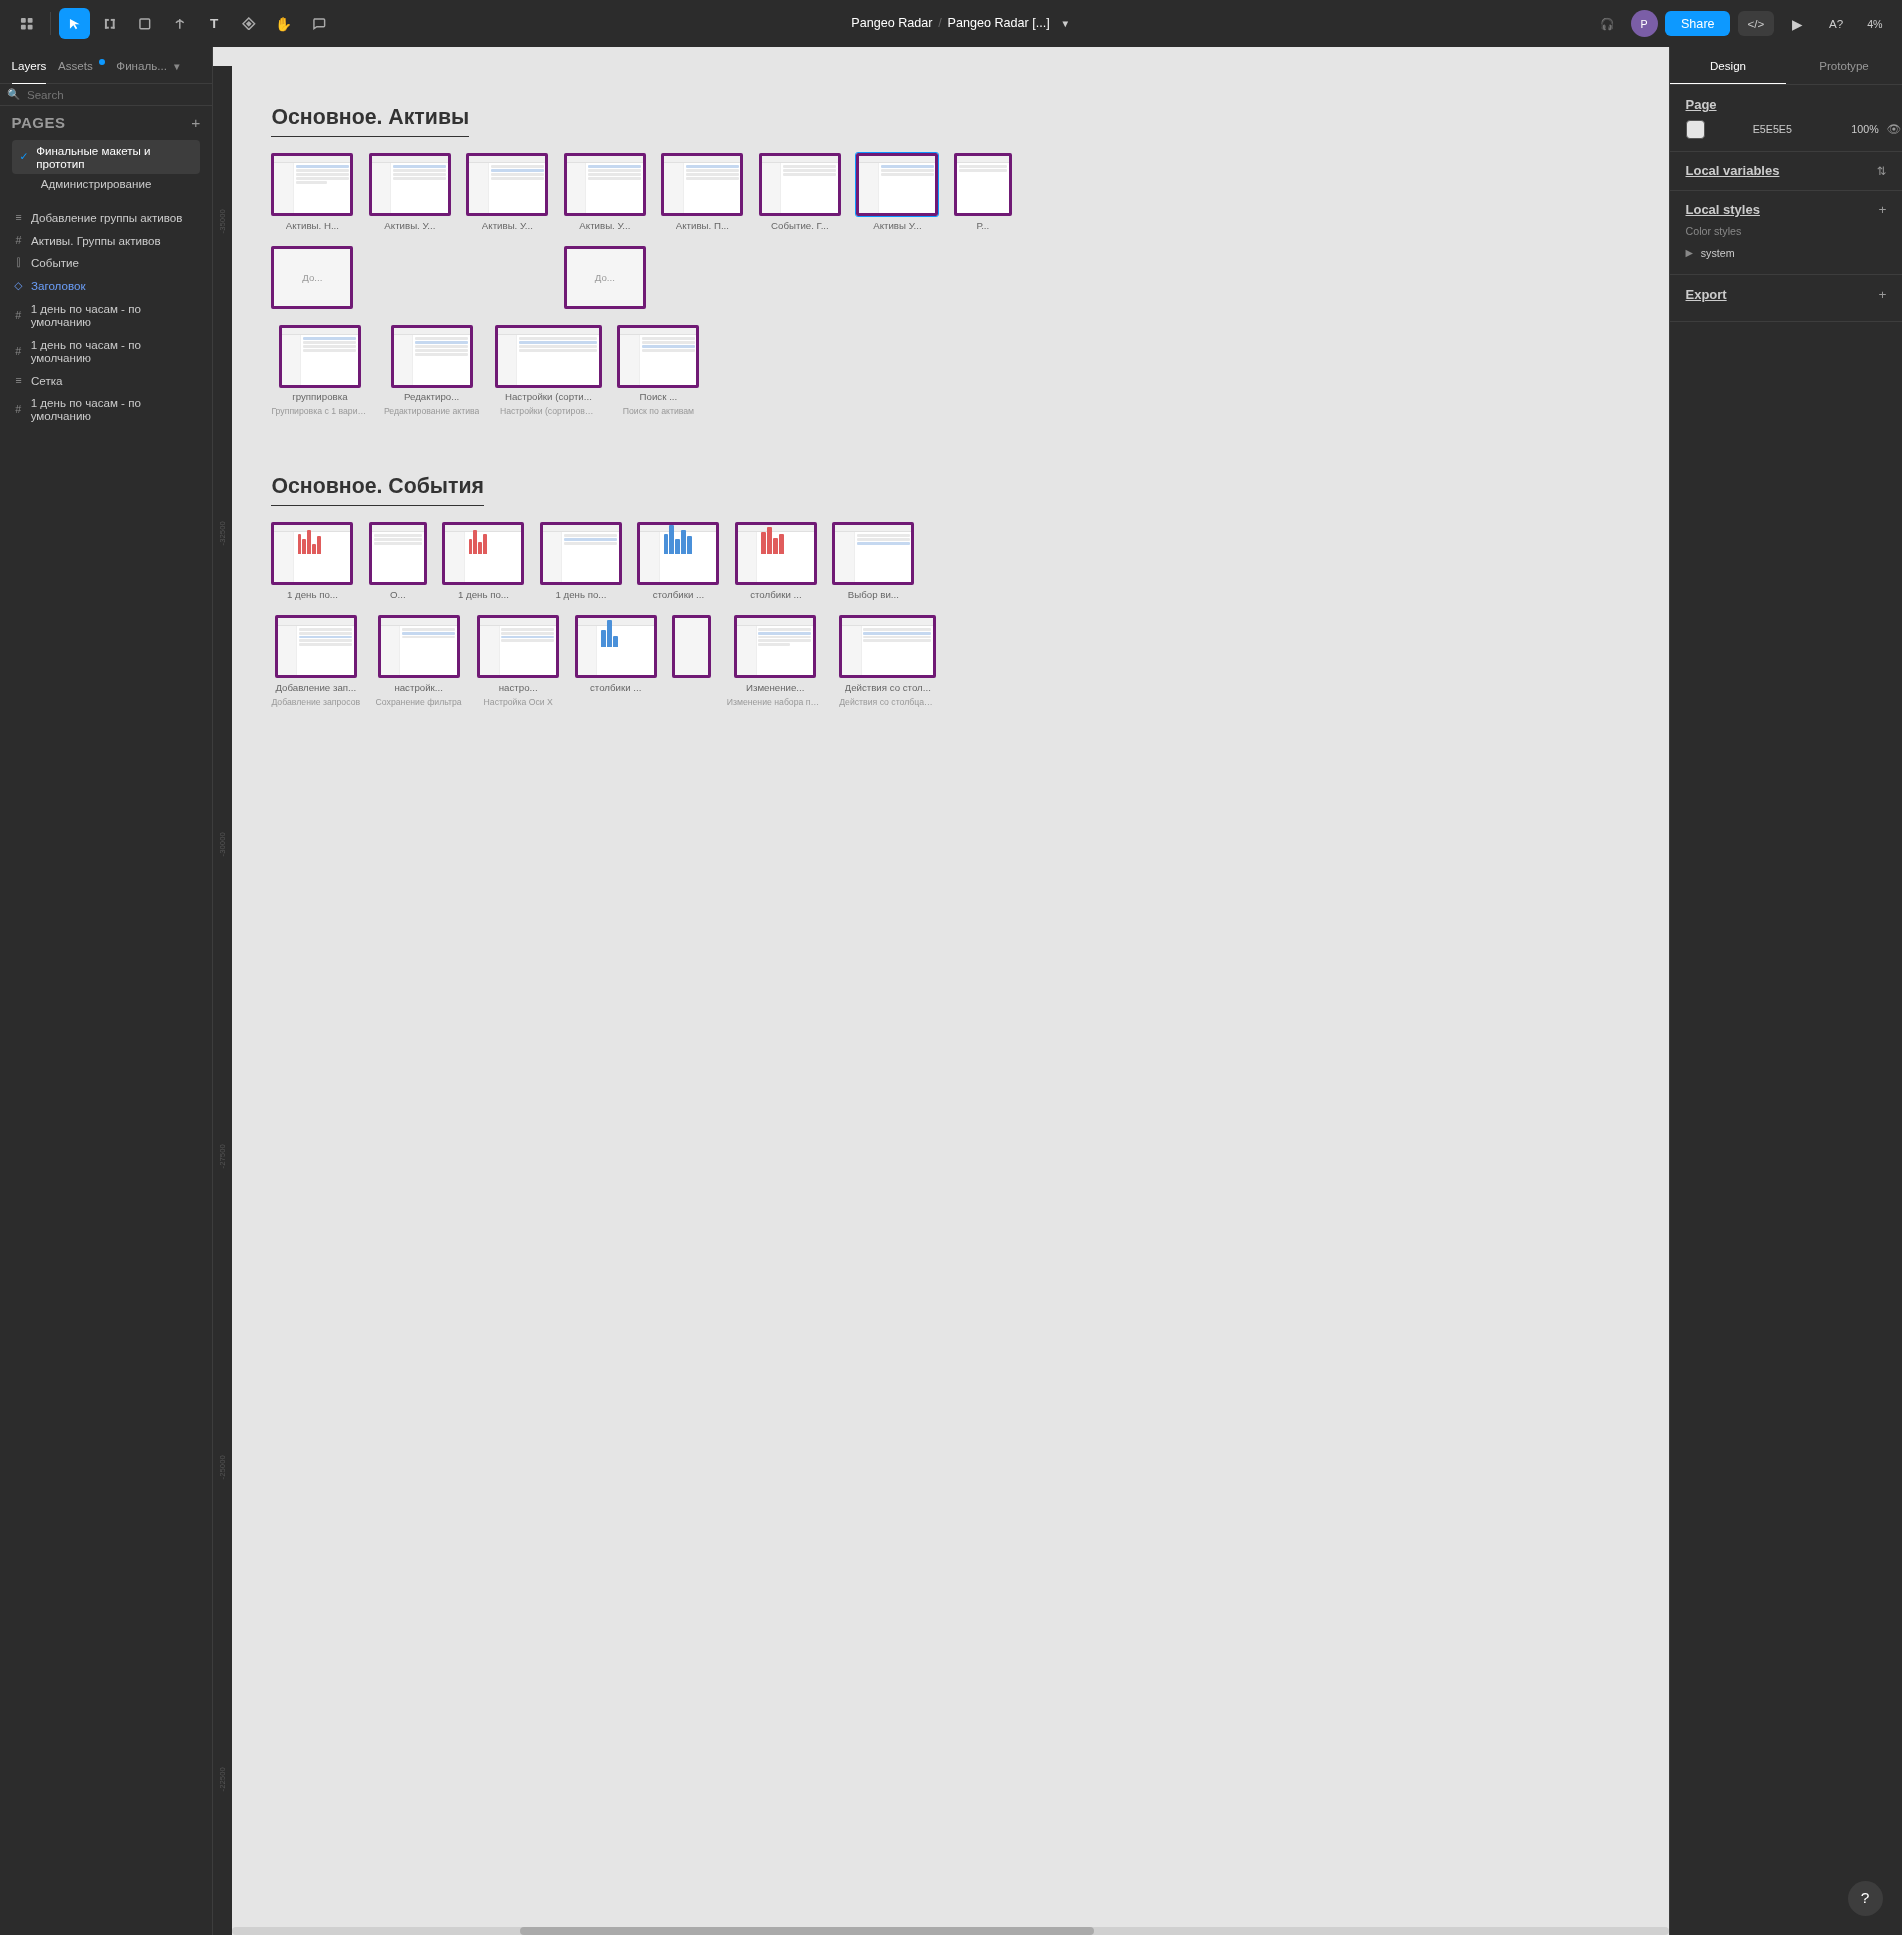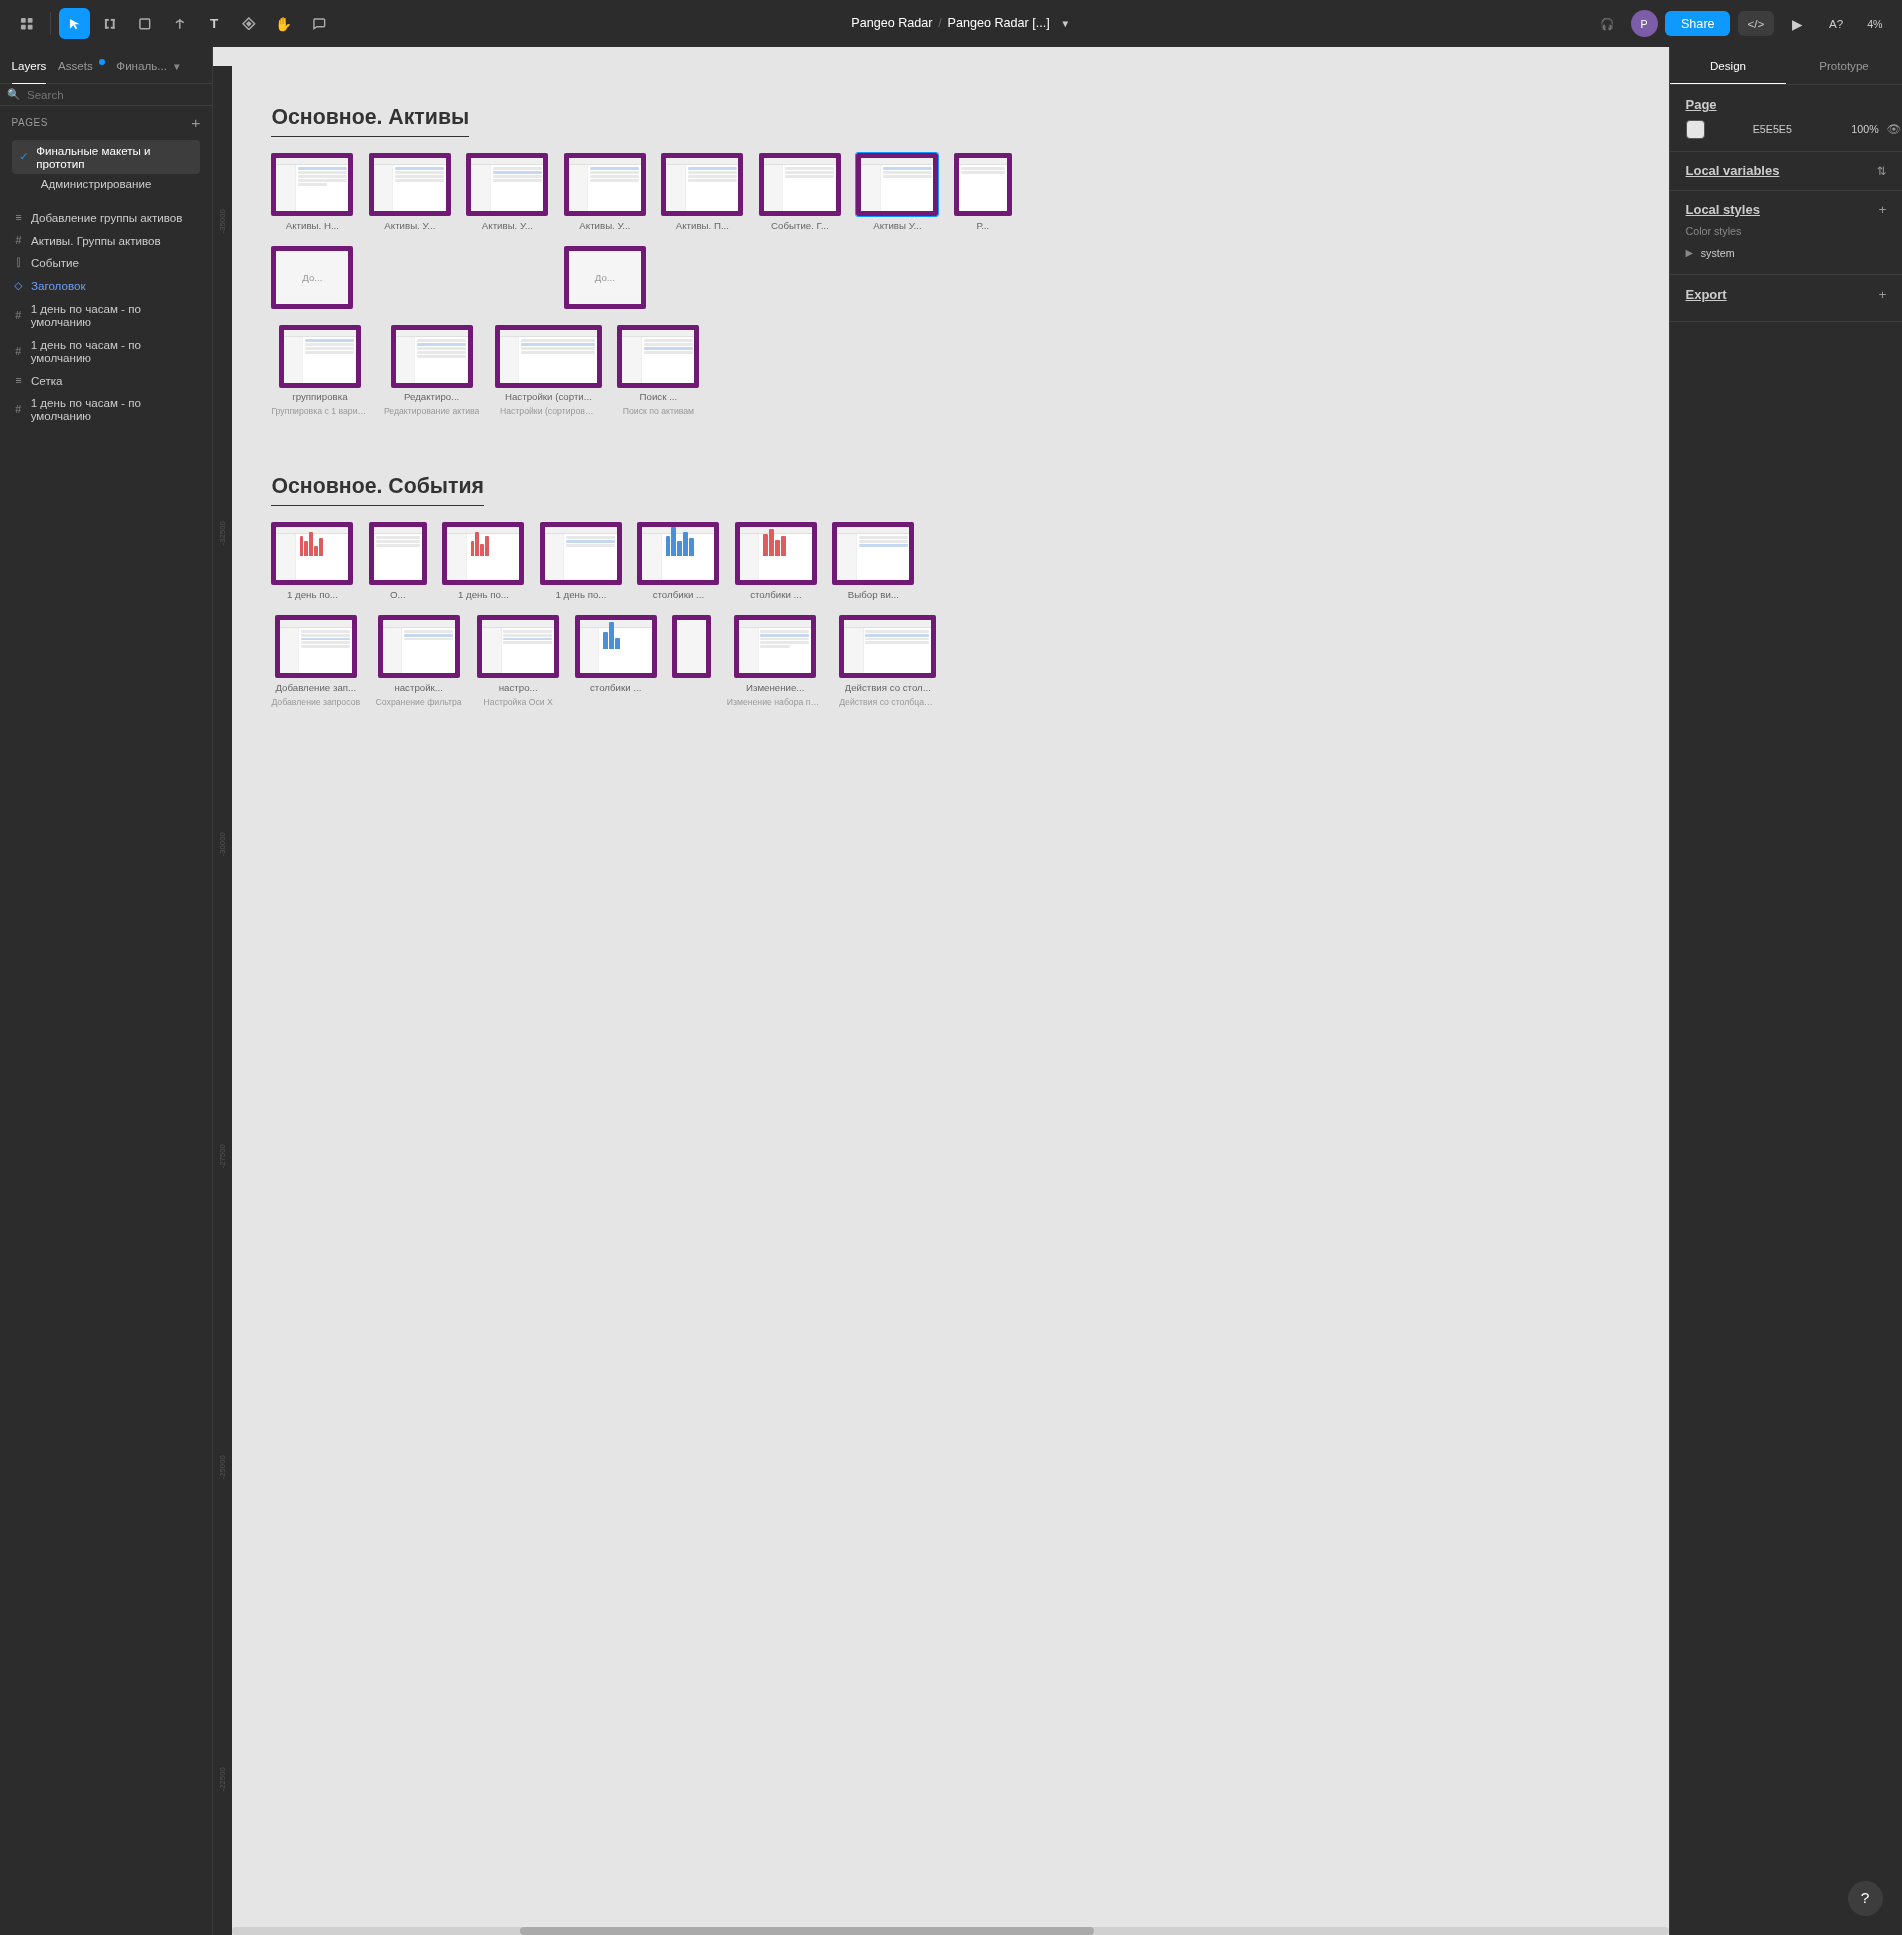--- a/index.html
+++ b/index.html
@@ -64,21 +64,21 @@
     }
     .search-bar input {
       background: transparent; border: none; color: #ccc; font-size: 11.6px;
       outline: none; flex: 1;
     }
     .pages-section { padding: 7.8px 11.6px; }
     .pages-header {
       display: flex; align-items: center; justify-content: space-between;
       margin-bottom: 7.8px;
     }
-    .pages-header span { font-size: 10px; font-weight: 400; color: #999; text-transform: uppercase; letter-spacing: 0.5px; }
+    .pages-header span { font-size: 15px; font-weight: 700; color: #999; text-transform: uppercase; letter-spacing: 0.5px; }
     .pages-header button { background: transparent; border: none; color: #999; cursor: pointer; font-size: 15.5px; }
     .page-item {
       display: flex; align-items: center; padding: 3.9px 7.8px; border-radius: 3.9px;
       cursor: pointer; font-size: 11.6px; gap: 7.8px;
     }
     .page-item.active { background: #3d3d3d; color: #fff; }
     .page-item .checkmark { color: #0d99ff; font-size: 10.7px; }
     .layers-list { flex: 1; overflow-y: auto; padding: 3.9px 0; }
     .layer-item {
       display: flex; align-items: center; padding: 4.9px 11.6px; cursor: pointer;
@@ -109,21 +109,21 @@
 
     
     .frame-section { margin-bottom: 58px; }
     .frame-title {
       font-size: 21.3px; font-weight: 600; color: #333; margin-bottom: 15.5px;
       border-bottom: 1.9px solid #333; padding-bottom: 5.8px; display: inline-block;
     }
     .frame-grid { display: flex; flex-wrap: wrap; gap: 15.5px; align-items: flex-start; }
     .frame-item { display: flex; flex-direction: column; align-items: center; gap: 3.9px; cursor: pointer; }
     .frame-thumbnail {
-      background: #fff; border: 5px solid #701a75; border-radius: 1.9px;
+      background: #fff; border: 3px solid #701a75; border-radius: 1.9px;
       display: flex; align-items: center; justify-content: center;
       overflow: hidden; position: relative;
     }
     .frame-label { font-size: 9.7px; color: #666; text-align: center; max-width: 97px; overflow: hidden; text-overflow: ellipsis; white-space: nowrap; }
     .frame-sublabel { font-size: 8.7px; color: #999; text-align: center; max-width: 97px; overflow: hidden; text-overflow: ellipsis; white-space: nowrap; }
 
     
     .mini-app {
       width: 100%; height: 100%;
       display: flex; flex-direction: column;

